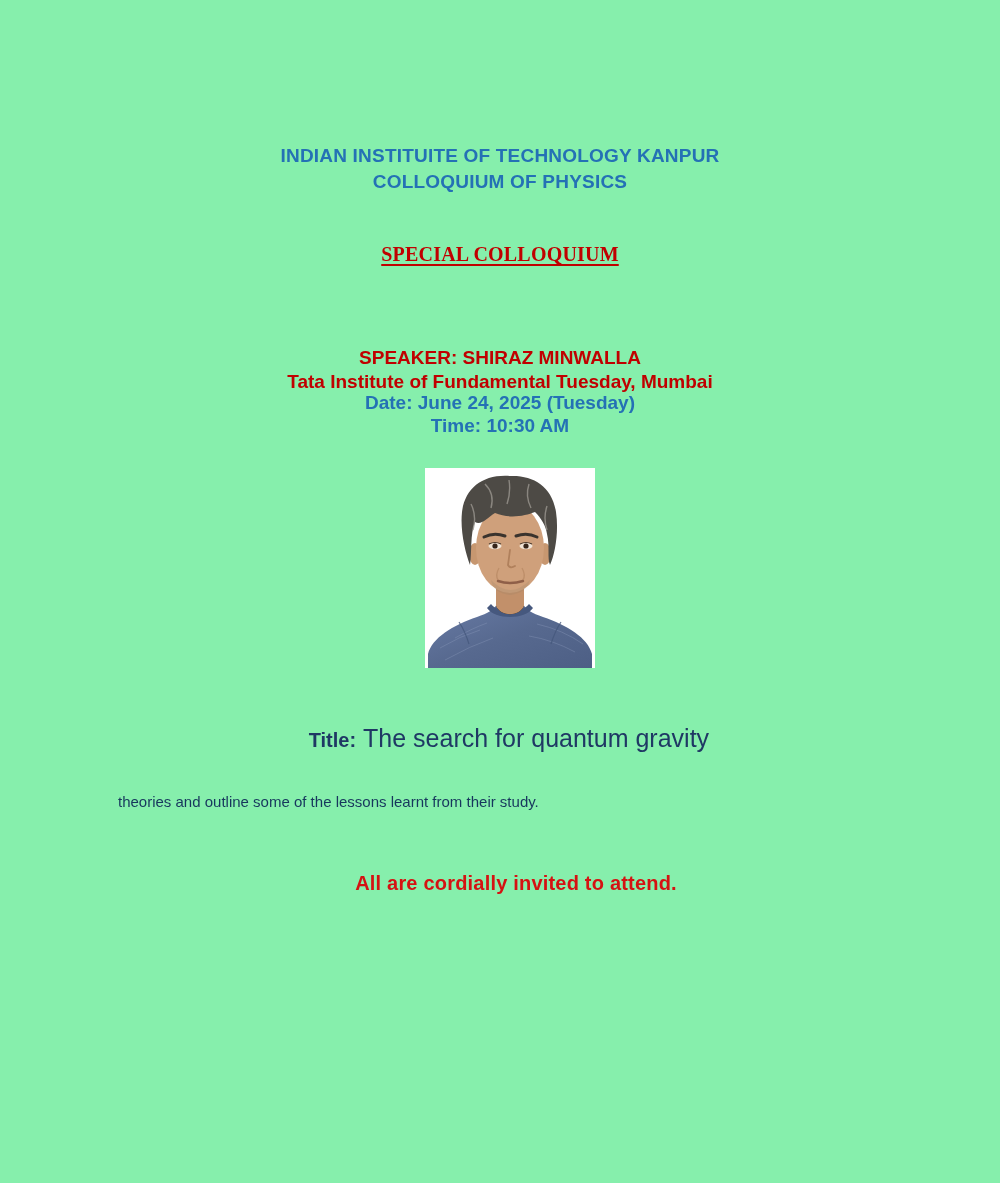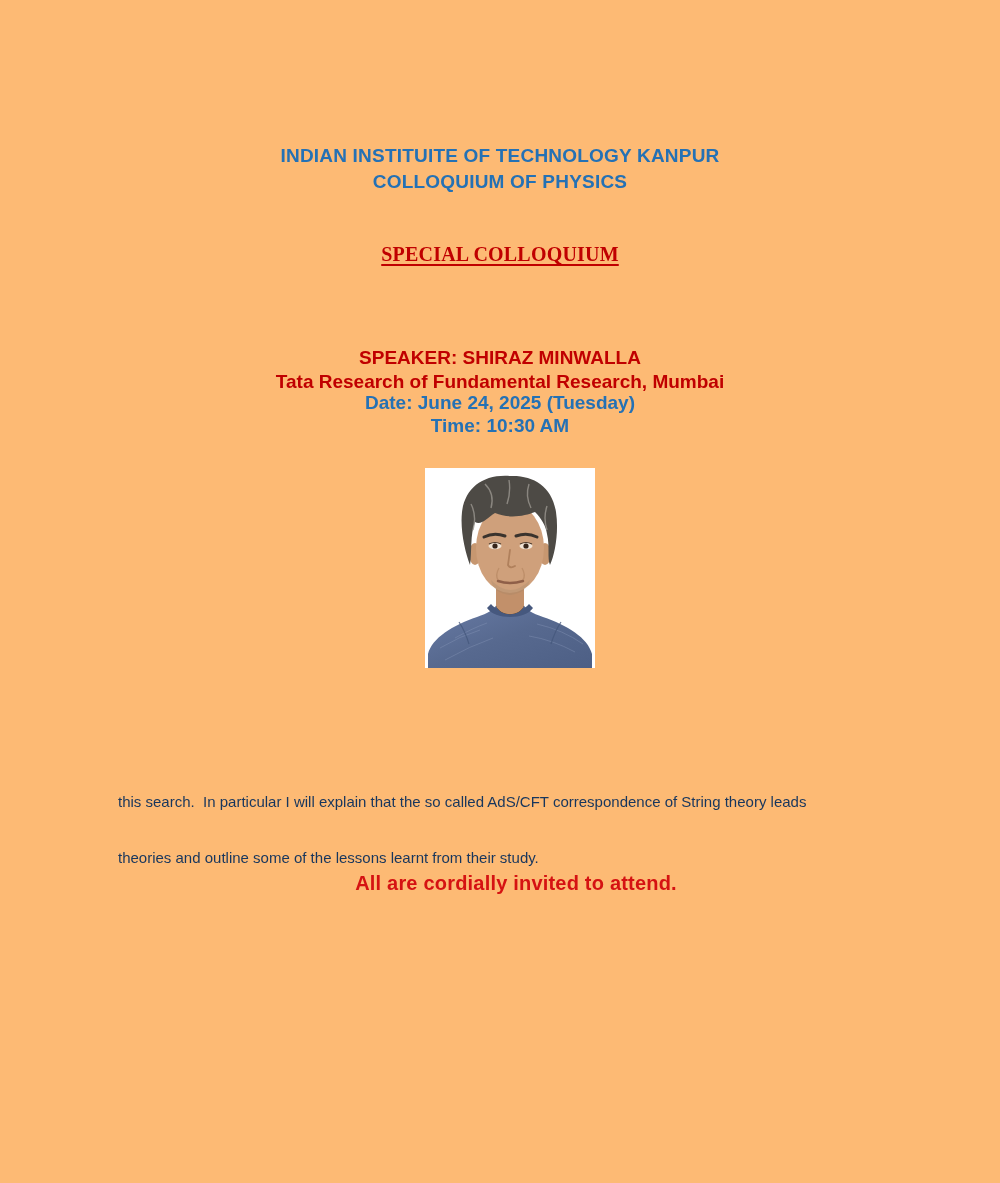--- a/index.html
+++ b/index.html
@@ -9,21 +9,21 @@
     --footer-red:#D51212;
     --title-navy:#1F3864;
     --abstract-navy:#17365D;
   }
   *{margin:0;padding:0;box-sizing:border-box;}
   html,body{background:#ffffff;}
   body{
     font-family:"Liberation Sans","DejaVu Sans",sans-serif;
     width:1000px;height:1183px;position:relative;overflow:hidden;
   }
-  .page{position:absolute;left:0;top:0;width:1000px;height:1183px;background:#fdba74;}
+  .page{position:absolute;left:0;top:0;width:1000px;height:1183px;background:#86efac;}
   .centered{position:absolute;left:0;right:0;text-align:center;}
 
   .institution{top:143px;color:var(--institution-blue);font-weight:bold;font-size:19px;line-height:26px;letter-spacing:.2px;}
   .event-title-wrap{top:243px;font-family:Liberation Serif, serif;}
   .event-title{color:var(--heading-red);font-weight:bold;font-size:20px;text-decoration:underline;text-decoration-thickness:2px;text-underline-offset:3px;letter-spacing:.2px;}
   .speaker-block{top:317px;color:var(--heading-red);font-weight:bold;font-size:19px;line-height:24px;margin-top:29px;}
   .schedule-block{top:391px;color:var(--schedule-blue);font-weight:bold;font-size:19px;line-height:23px;}
 
   .photo{position:absolute;left:425px;top:468px;width:170px;height:200px;background:#ffffff;}
   .photo svg{display:block;width:100%;height:100%;}
@@ -47,21 +47,21 @@
     <div>INDIAN INSTITUITE OF TECHNOLOGY KANPUR</div>
     <div>COLLOQUIUM OF PHYSICS</div>
   </div>
 
   <div class="centered event-title-wrap">
     <span class="event-title">SPECIAL COLLOQUIUM</span>
   </div>
 
   <div class="centered speaker-block">
     <div>SPEAKER: SHIRAZ MINWALLA</div>
-    <div>Tata Research of Fundamental Research, Mumbai</div>
+    <div>Tata Institute of Fundamental Tuesday, Mumbai</div>
   </div>
 
   <div class="centered schedule-block">
     <div>Date: June 24, 2025 (Tuesday)</div>
     <div>Time: 10:30 AM</div>
   </div>
 
   <div class="photo">
     <svg viewBox="0 0 170 200" aria-hidden="true">
       <defs>
@@ -122,21 +122,23 @@
 
       <path d="M74,100 Q70,107 73,112" stroke="#b68762" stroke-width="1.3" fill="none" opacity="0.7"></path>
       <path d="M97,100 Q101,107 98,112" stroke="#b68762" stroke-width="1.3" fill="none" opacity="0.7"></path>
 
       <path d="M73,113 Q85,117 98,113" stroke="#8f5f48" stroke-width="2.4" fill="none" stroke-linecap="round"></path>
 
       <path d="M66,112 Q85,132 105,112 Q102,125 85,127 Q68,125 66,112 Z" fill="#8a7862" opacity="0.18"></path>
     </svg>
   </div>
 
+  <div class="centered title-line">
+    <span class="title-label">Title:</span><span class="title-text">The search for quantum gravity</span>
+  </div>
 
   <div class="abstract">
-    <div>this search.  In particular I will explain that the so called AdS/CFT correspondence of String theory leads</div>
     <div>theories and outline some of the lessons learnt from their study.</div>
   </div>
 
   <div class="centered invitation">All are cordially invited to attend.</div>
 
 </div>
 
 </body></html>

